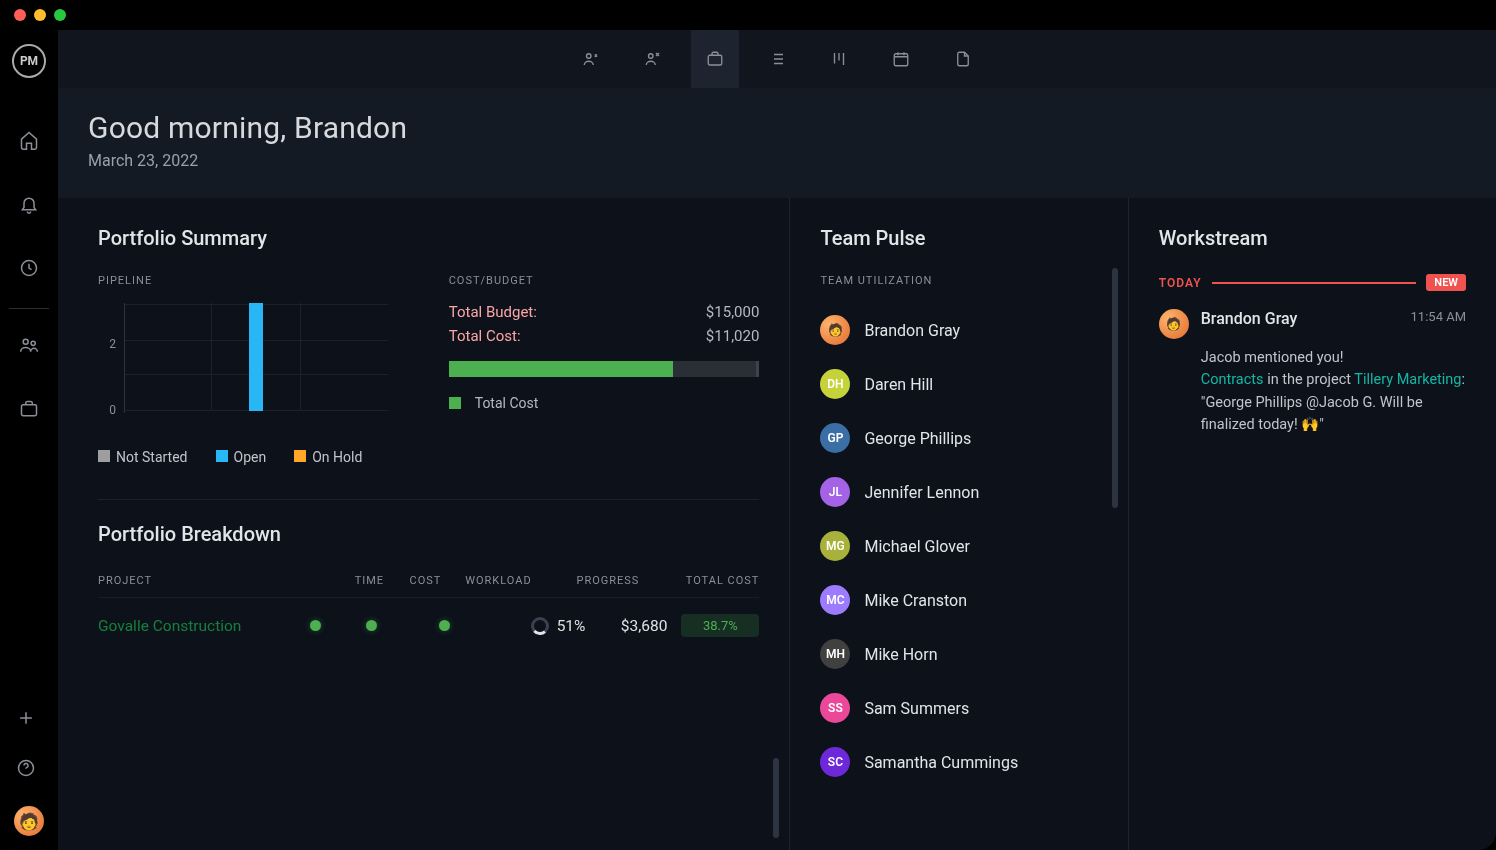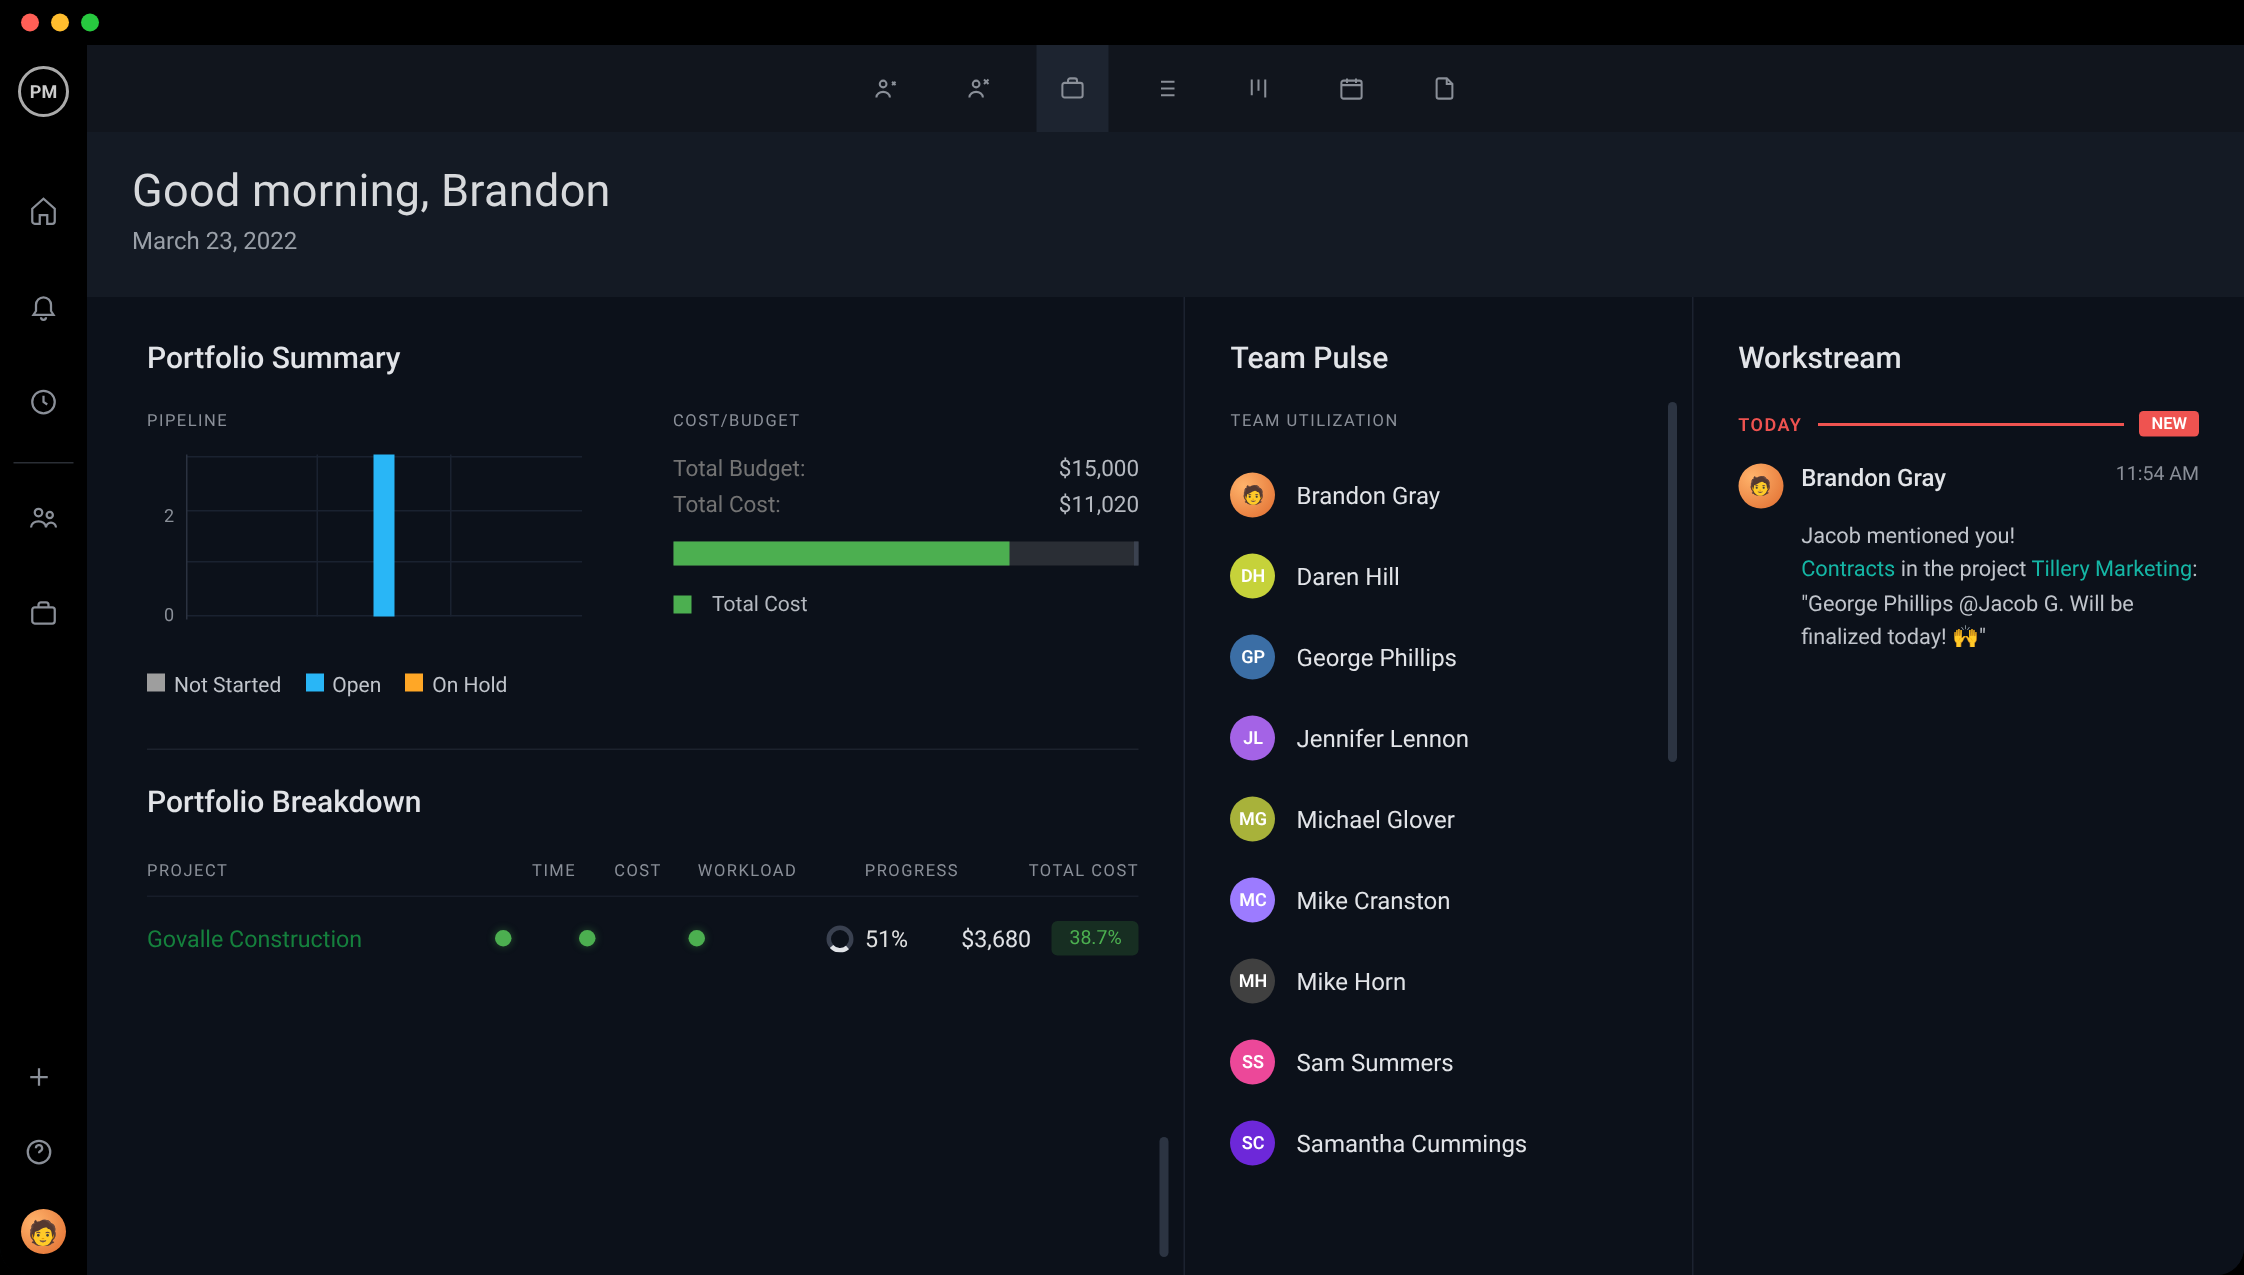--- a/index.html
+++ b/index.html
@@ -92,26 +92,26 @@
 }
 .chart .grid { position:absolute; left:26px; right:0; top:0; bottom:20px;
   border-left:1px solid #2b3240;
 }
 .chart .ytick { position:absolute; left:0; font-size:12px; color:#8a8f98; width:18px; text-align:right; }
 .chart .gridline { position:absolute; left:26px; right:0; height:1px; background:#1a2230; }
 .chart .col-region { position:absolute; left:26px; right:0; top:0; bottom:22px; display:flex; }
 .chart .bar-slot { flex:1; display:flex; align-items:flex-end; justify-content:center; border-right:1px solid #1a2230; }
 .chart .bar-slot:last-child { border-right:none; }
 .chart .bar { width:14px; background:#29b6f6; }
-.legend { display:flex; gap:16px; margin-top:16px; font-size:14px; color:#c0c4cb; align-items:center; }
+.legend { display:flex; gap:28px; margin-top:16px; font-size:14px; color:#c0c4cb; align-items:center; }
 .swatch { width:12px; height:12px; display:inline-block; margin-right:6px; }
 
 .costbudget { flex:1; }
 .kv { display:flex; justify-content:space-between; font-size:15px; color:#b5b9c0; margin-bottom:6px; }
-.kv .k { color:#737373; }
+.kv .k { color:#fca5a5; }
 .progressbar { height:16px; background:#2a2e35; margin-top:16px; border-right:3px solid #3b4250; }
 .progressbar .fill { height:100%; background:#4caf50; }
 .legend2 { display:flex; align-items:center; gap:8px; margin-top:18px; color:#b5b9c0; font-size:14px;}
 
 .table-head { display:flex; font-size:11px; letter-spacing:1px; color:#8a8f98; margin-top:28px; padding-bottom:10px; }
 .th-project { flex:1.6; }
 .th-sm { width:56px; text-align:center; }
 .th-work { width:90px; text-align:center;}
 .th-prog { width:96px; text-align:right; margin-right:10px; }
 .th-cost { width:110px; text-align:right; }
@@ -120,21 +120,21 @@
 .row .name { flex:1.6; color:#15803d; }
 .dot-cell { width:56px; text-align:center; }
 .dot-cell.w { width:90px;}
 .dot { display:inline-block; width:11px; height:11px; border-radius:50%; }
 .dot.green{ background:#4caf50; box-shadow:0 0 6px #4caf5066; }
 .dot.orange{ background:#ffa726; box-shadow:0 0 6px #ffa72666; }
 .prog-cell { width:96px; text-align:right; display:flex; align-items:center; justify-content:flex-end; gap:8px; margin-right:10px; }
 .ring { width:18px; height:18px; border-radius:50%; border:3px solid #3a4150; position:relative; }
 .ring::after{ content:""; position:absolute; inset:-3px; border-radius:50%; border:3px solid transparent; border-top-color:#e0e2e6; transform:rotate(var(--r,0deg)); }
 .cost-cell { width:72px; text-align:right; color:#e0e2e6; }
-.badge { width:58px; text-align:center; margin-left:14px; padding:4px 0; border-radius:4px; font-size:13px; background:#1e4028a0; color:#4caf50; }
+.badge { width:78px; text-align:center; margin-left:14px; padding:4px 0; border-radius:4px; font-size:13px; background:#1e4028a0; color:#4caf50; }
 
 .col-a .scrollbar, .col-b .scrollbar { position:absolute; right:10px; width:6px; border-radius:3px; background:#2c3442; }
 .col-a { position:relative;padding-left:40px; }
 .col-a .scrollbar { top:560px; height:80px; }
 .col-b .scrollbar { top:70px; height:240px; }
 
 .team-member { display:flex; align-items:center; gap:14px; padding:12px 0; font-size:16px; color:#e2e4e8; }
 .avatar { width:30px; height:30px; border-radius:50%; display:flex; align-items:center; justify-content:center; font-size:12px; font-weight:600; color:#fff; }
 
 .ws-today { display:flex; align-items:center; gap:10px; margin-bottom:18px; }

